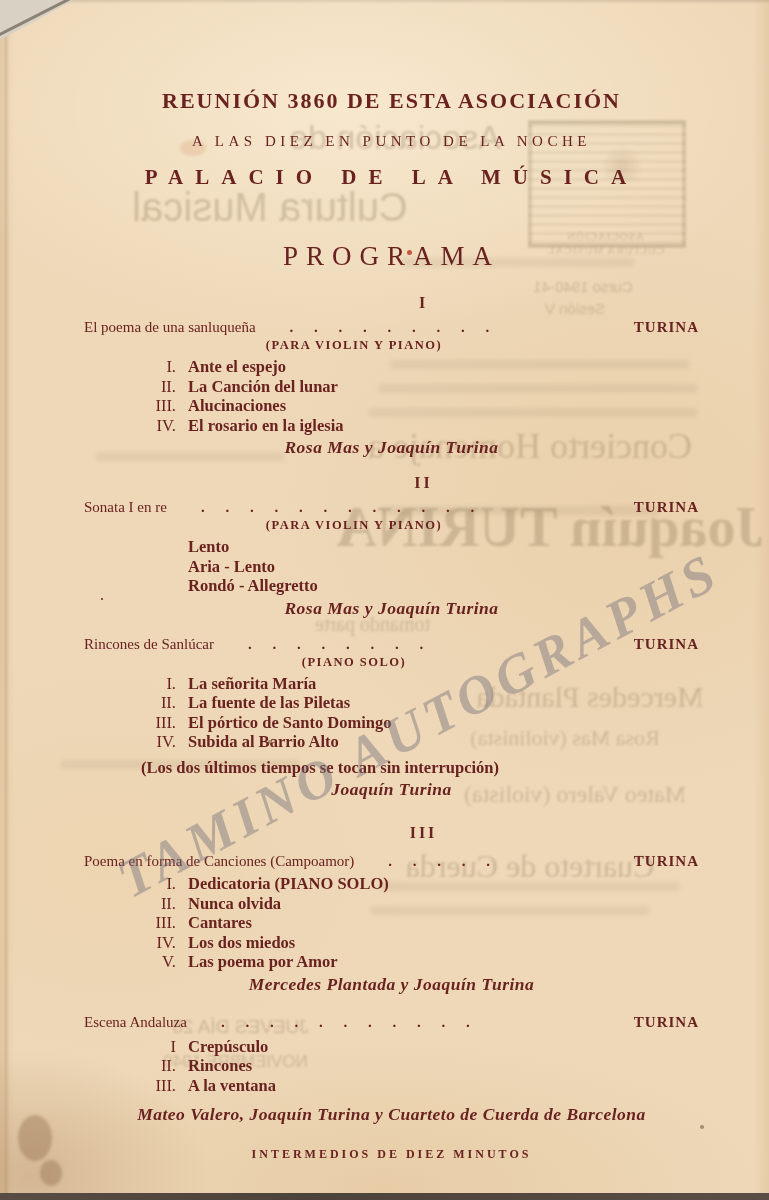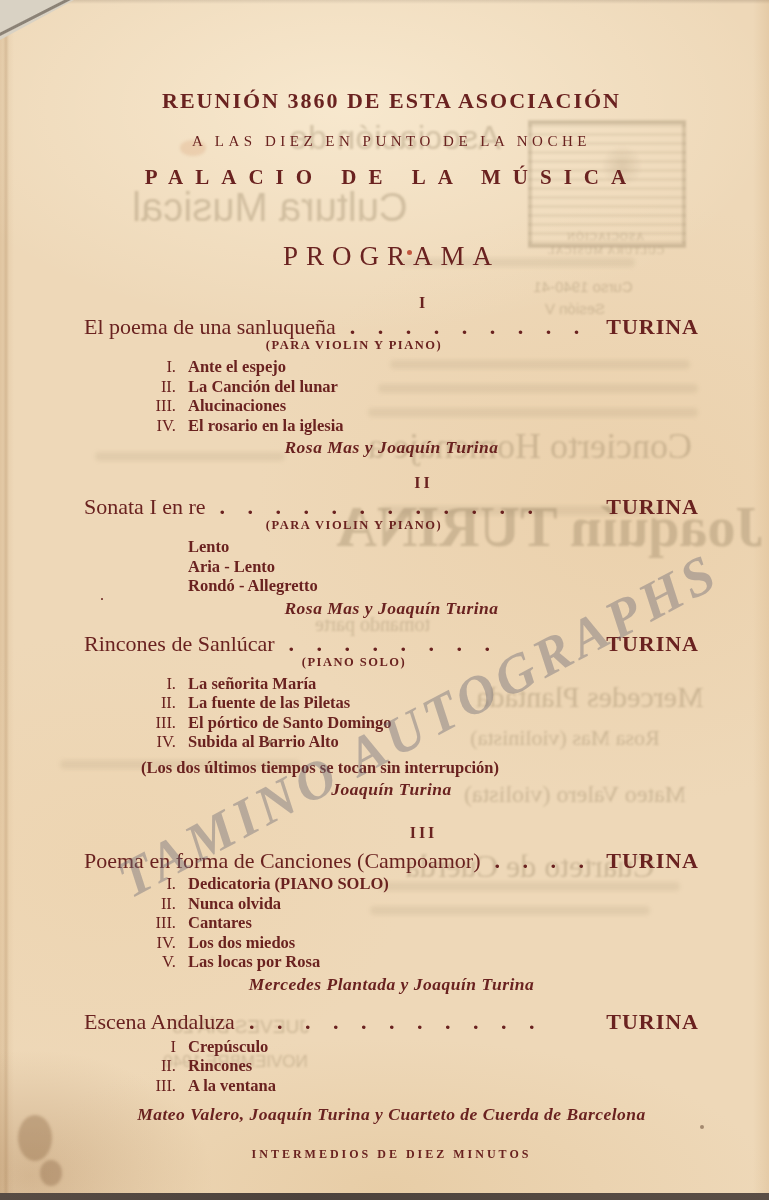--- a/index.html
+++ b/index.html
@@ -19,21 +19,21 @@
   }
   .ink{color:#6a2220;}
   
   .content{position:absolute;inset:0;padding:88px 70px 0 84px;z-index:3;}
   .h-reunion{font-size:22px;line-height:26px;text-align:center;letter-spacing:2px;font-weight:600;}
   .h-time{font-size:15px;line-height:14px;text-align:center;letter-spacing:4.5px;font-weight:400;margin-top:20px;}
   .h-venue{font-size:21px;line-height:26px;text-align:center;letter-spacing:12px;font-weight:600;margin-top:16px;}
   .h-program{font-size:27px;line-height:32px;text-align:center;letter-spacing:8px;font-weight:400;margin-top:50px;}
   .numeral{font-size:16px;line-height:18px;text-align:center;letter-spacing:3px;font-weight:600;transform:translateX(32px);}
   .n1{margin-top:22px;}.n2{margin-top:16px;}.n3{margin-top:24px;}
-  .title-row{display:flex;align-items:baseline;font-size:22px;line-height:22px;margin-top:4px;}
+  .title-row{display:flex;align-items:baseline;font-size:15px;line-height:22px;margin-top:4px;gap:20px;}
   .p-title{white-space:nowrap;font-weight:500;}
   .p-dots{flex:1;overflow:hidden;white-space:nowrap;word-spacing:17px;padding:0 10px 0 14px;font-weight:700;}
   .p-composer{white-space:nowrap;font-weight:700;letter-spacing:1px;}
   .p-instr{font-size:12.5px;line-height:15px;letter-spacing:1.5px;font-weight:600;text-align:center;width:420px;margin:0 auto 0 60px;}
   .movs{margin-top:4px;}
   .mov{display:flex;font-size:16.5px;line-height:19.5px;}
   .mnum{width:92px;text-align:right;flex:none;padding-right:12px;font-weight:500;}
   .mname{font-weight:700;}
   .p-note{font-size:16.5px;line-height:19.5px;margin:6px 0 0 57px;font-weight:700;}
   .p-perf{font-size:17.5px;line-height:22px;text-align:center;font-style:italic;font-weight:700;letter-spacing:0.5px;}
@@ -209,21 +209,21 @@
         <div class="mov">
             <span class="mnum">III.</span>
             <span class="mname">Cantares</span>
           </div>
         <div class="mov">
             <span class="mnum">IV.</span>
             <span class="mname">Los dos miedos</span>
           </div>
         <div class="mov">
             <span class="mnum">V.</span>
-            <span class="mname">Las locas por Rosa</span>
+            <span class="mname">Las poema por Amor</span>
           </div>
       </div>
       <div class="p-perf perf-m">Mercedes Plantada y Joaquín Turina</div>
     </div>
 
     <div style="margin-top:16px;">
       <div class="title-row">
         <span class="p-title">Escena Andaluza</span>
         <span class="p-dots">. . . . . . . . . . .</span>
         <span class="p-composer">TURINA</span>

